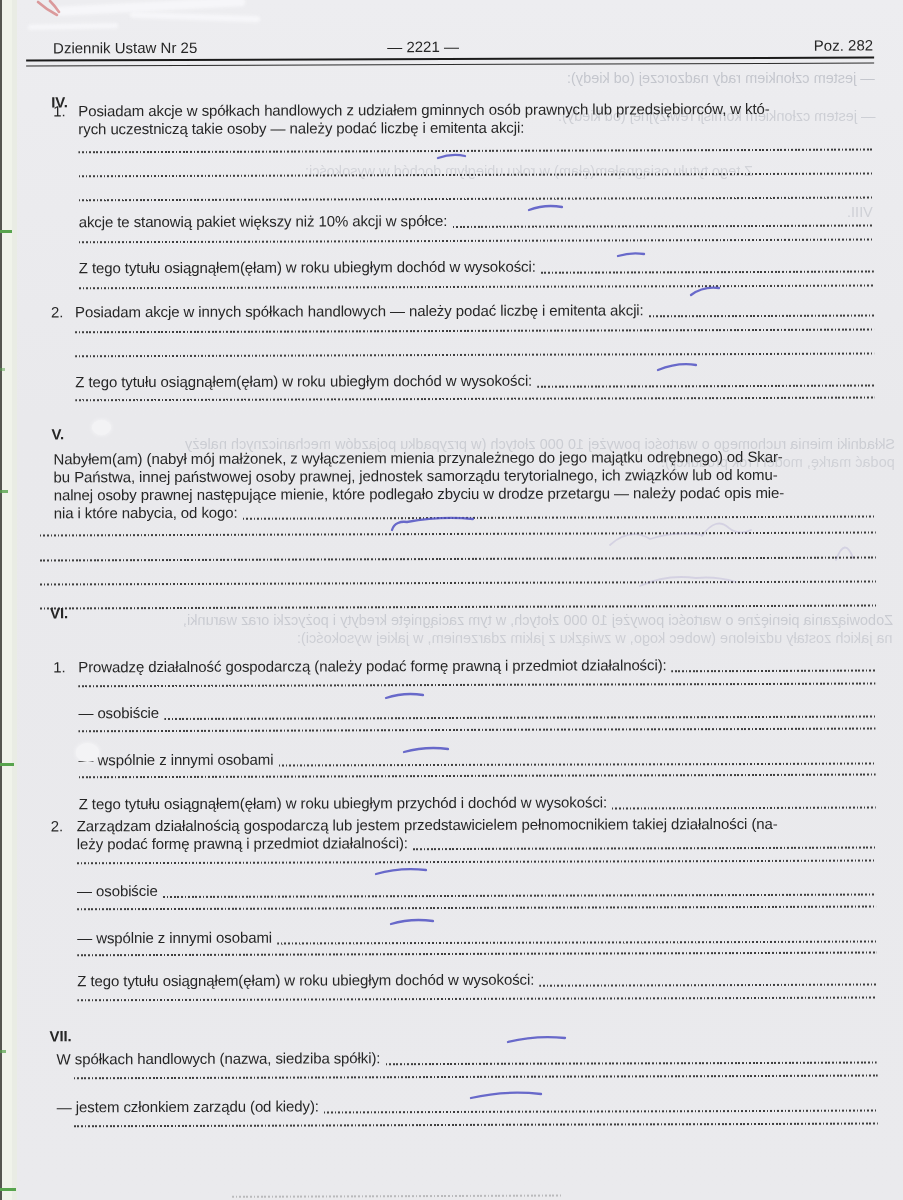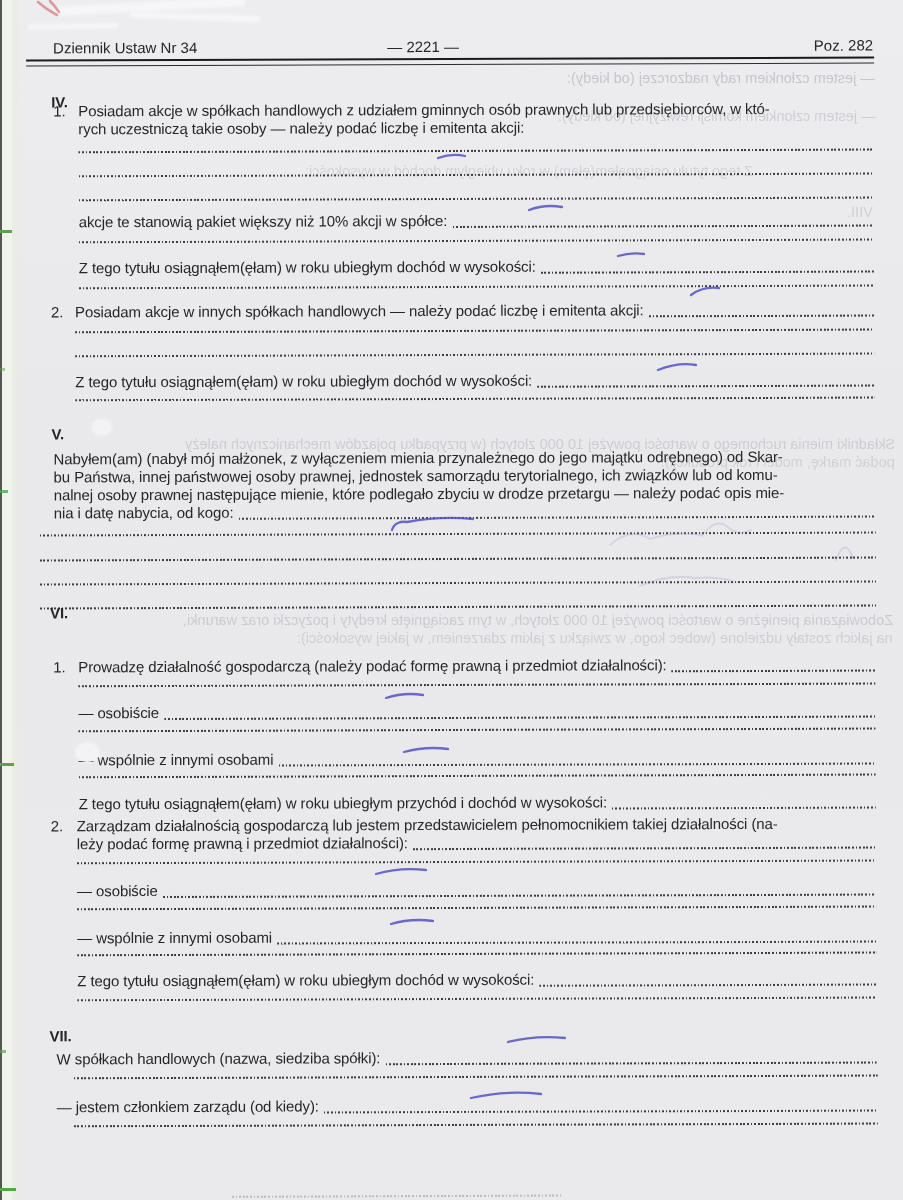--- a/index.html
+++ b/index.html
@@ -62,21 +62,21 @@
   <div class="bleed" style="right:10px;top:630px;opacity:.4;">na jakich zostały udzielone (wobec kogo, w związku z jakim zdarzeniem, w jakiej wysokości):</div>
 
   <div class="crease" style="left:55px;top:2px;width:190px;height:9px;transform:rotate(-3deg);"></div>
   <div class="crease" style="left:130px;top:14px;width:130px;height:6px;transform:rotate(2deg);"></div>
   <div class="crease" style="left:28px;top:24px;width:90px;height:5px;transform:rotate(-1deg);"></div>
   <div class="spot" style="left:92px;top:420px;width:19px;height:15px;"></div>
   <div class="spot" style="left:76px;top:743px;width:23px;height:19px;"></div>
 
   <div class="sheet">
 
-    <div class="hdr" style="left:55px;top:38px;">Dziennik Ustaw Nr 34</div>
+    <div class="hdr" style="left:55px;top:38px;">Dziennik Ustaw Nr 25</div>
     <div class="hdr" style="left:0;top:38px;width:850px;text-align:center;">— 2221 —</div>
     <div class="hdr" style="right:28px;top:38px;">Poz. 282</div>
     <div class="rule"></div>
 
     <div class="h" style="left:53px;top:92px;">IV.</div>
     <div class="num" style="left:55px;top:101px;">1.</div>
     <div class="t" style="left:80px;top:101px;">Posiadam akcje w spółkach handlowych z udziałem gminnych osób prawnych lub przedsiębiorców, w któ-</div>
     <div class="t" style="left:80px;top:119px;">rych uczestniczą takie osoby — należy podać liczbę i emitenta akcji:</div>
     <div class="dl" style="left:80px;top:150px;width:795px;"></div>
     <div class="dl" style="left:80px;top:174px;width:795px;"></div>
@@ -102,21 +102,21 @@
       <span class="lbl">Z tego tytułu osiągnąłem(ęłam) w roku ubiegłym dochód w wysokości:</span>
         <span class="dots"></span>
     </div>
     <div class="dl" style="left:76px;top:398px;width:799px;"></div>
 
     <div class="h" style="left:52px;top:424px;">V.</div>
     <div class="t" style="left:54px;top:449px;">Nabyłem(am) (nabył mój małżonek, z wyłączeniem mienia przynależnego do jego majątku odrębnego) od Skar-</div>
     <div class="t" style="left:54px;top:467px;">bu Państwa, innej państwowej osoby prawnej, jednostek samorządu terytorialnego, ich związków lub od komu-</div>
     <div class="t" style="left:54px;top:485px;">nalnej osoby prawnej następujące mienie, które podlegało zbyciu w drodze przetargu — należy podać opis mie-</div>
     <div class="fr" style="left:54px;top:503px;width:821px;">
-      <span class="lbl">nia i datę nabycia, od kogo:</span>
+      <span class="lbl">nia i które nabycia, od kogo:</span>
         <span class="dots"></span>
     </div>
     <div class="dl" style="left:40px;top:533px;width:836px;"></div>
     <div class="dl" style="left:40px;top:558px;width:836px;"></div>
     <div class="dl" style="left:40px;top:582px;width:836px;"></div>
     <div class="dl" style="left:40px;top:606px;width:836px;"></div>
 
     <div class="h" style="left:50px;top:603px;">VI.</div>
     <div class="num" style="left:53px;top:657px;">1.</div>
     <div class="fr" style="left:78px;top:657px;width:797px;">

